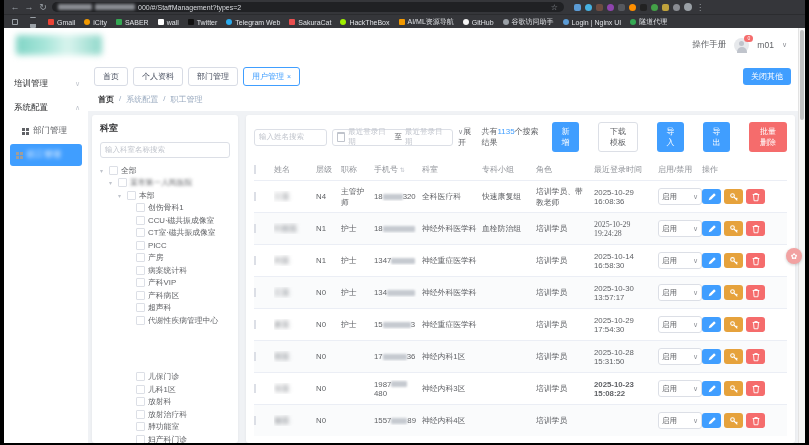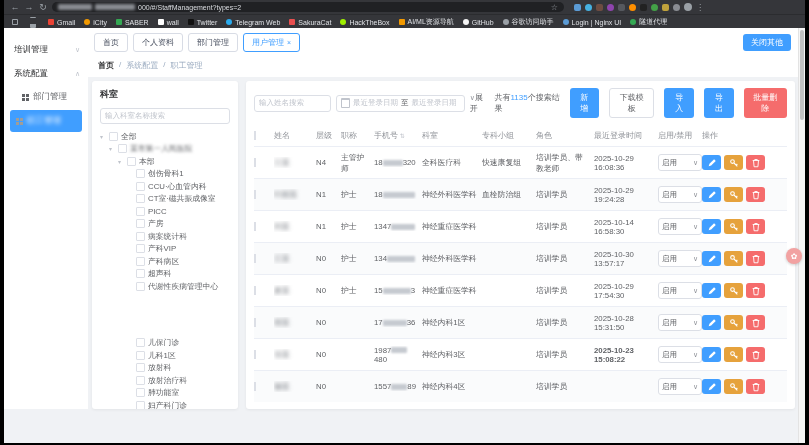--- a/index.html
+++ b/index.html
@@ -190,20 +190,31 @@
         <span class="fav round" style="background: rgb(91, 155, 213);"></span>
         <span>Login | Nginx UI</span>
       </span>
       <span class="bm">
         <span class="fav round" style="background: rgb(52, 168, 83);"></span>
         <span>隧道代理</span>
       </span>
     </div>
 
   <div class="app">
+    <div class="app-header">
+      <div class="logo-blur"></div>
+      <div class="hdr-right">
+        <span>操作手册</span>
+        <div class="avatar">
+          <span class="badge">0</span>
+        </div>
+        <span>m01</span>
+        <span class="caret">∨</span>
+      </div>
+    </div>
 
     <div class="app-body">
       <aside class="sidebar" id="sidebar">
           <div class="sb-group">
             <span>培训管理</span>
             <span class="sb-caret">∨</span>
           </div>
           <div class="sb-group">
             <span>系统配置</span>
             <span class="sb-caret">∧</span>
@@ -269,21 +280,21 @@
                   <span>本部</span>
                 </div>
                 <div class="tnode" style="padding-left: 27px;">
                   <span class="tcaret"></span>
                   <span class="cbox"></span>
                   <span>创伤骨科1</span>
                 </div>
                 <div class="tnode" style="padding-left: 27px;">
                   <span class="tcaret"></span>
                   <span class="cbox"></span>
-                  <span>CCU·心血管内科</span>
+                  <span>CCU·磁共振成像室</span>
                 </div>
                 <div class="tnode" style="padding-left: 27px;">
                   <span class="tcaret"></span>
                   <span class="cbox"></span>
                   <span>CT室·磁共振成像室</span>
                 </div>
                 <div class="tnode" style="padding-left: 27px;">
                   <span class="tcaret"></span>
                   <span class="cbox"></span>
                   <span>PICC</span>
@@ -371,21 +382,21 @@
                 <span>最近登录日期</span>
                 <span class="sep">至</span>
                 <span>最近登录日期</span>
               </div>
               <span class="expand-link">
                 <span class="caret">∨</span><span>展开</span>
               </span>
               <span class="result">
                 <span>共有</span><b>1135</b><span>个搜索结果</span>
               </span>
-              <span id="toolbarBtns" style="display:flex;gap:10px;margin-left:2px;">
+              <span id="toolbarBtns" style="display:flex;gap:19px;margin-left:2px;">
                   <button class="btn primary">新增</button>
                   <button class="btn plain">下载模板</button>
                   <button class="btn primary">导入</button>
                   <button class="btn primary">导出</button>
                   <button class="btn danger">批量删除</button>
                 </span>
             </div>
 
             <div id="tableHead" class="thead">
                 <div class="td" style="flex: 0 0 20px;"><span class="cbox"></span></div>
@@ -440,21 +451,21 @@
                 </div>
                 <div class="trow">
                   <div class="td" style="flex: 0 0 20px;"><span class="cbox"></span></div>
                   <div class="td" style="flex: 0 0 42px;"><span class="name-blur">叶丽某</span></div>
                   <div class="td" style="flex: 0 0 25px;">N1</div>
                   <div class="td" style="flex: 0 0 33px;">护士</div>
                   <div class="td" style="flex: 0 0 48px;">18<span class="phone-mask" style="width: 32px;"></span></div>
                   <div class="td" style="flex: 0 0 60px;">神经外科医学科</div>
                   <div class="td" style="flex: 0 0 54px;">血栓防治组</div>
                   <div class="td" style="flex: 0 0 58px;">培训学员</div>
-                  <div class="td" style="flex: 0 0 64px;">2025-10-29 19:24:28</div>
+                  <div class="td" style="flex: 0 0 64px; font-family: Liberation Serif, serif;">2025-10-29 19:24:28</div>
                   <div class="td" style="flex: 0 0 44px;">
                     <span class="status-sel">
                       <span>启用</span>
                       <span class="caret">∨</span>
                     </span>
                   </div>
                   <div class="td" style="flex: 0 0 76px;">
                     <span class="ops">
                       <span class="op-btn op-edit">
                         <svg width="10" height="10" viewBox="0 0 12 12">

